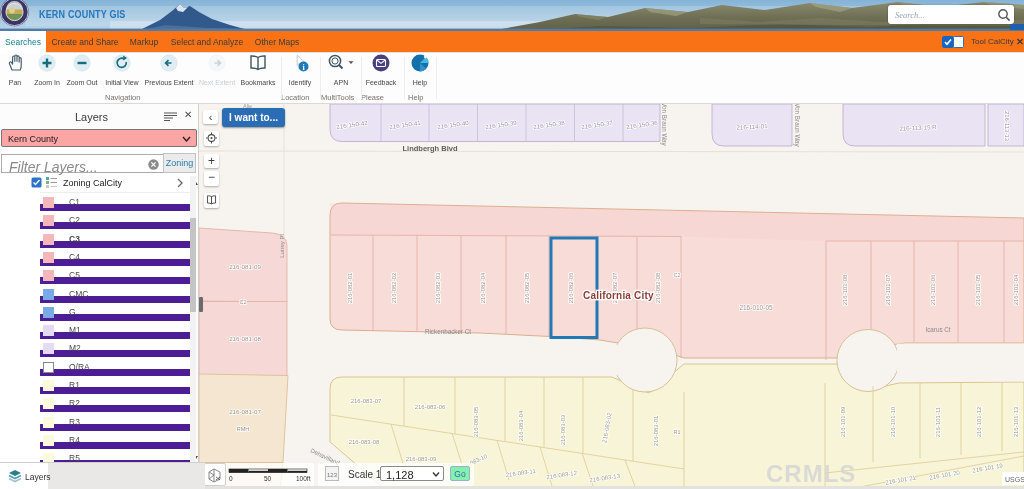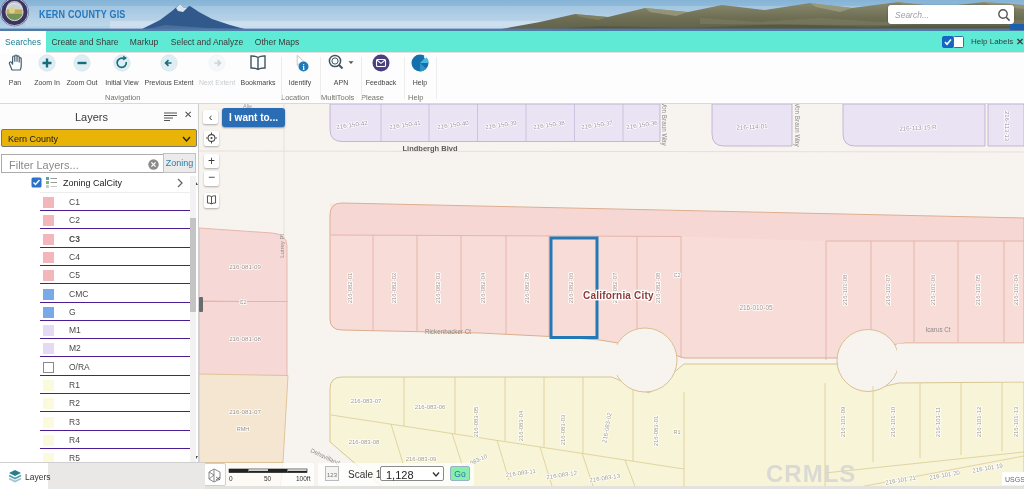--- a/index.html
+++ b/index.html
@@ -3,33 +3,33 @@
 <meta charset="utf-8">
 <style>
   * { margin:0; padding:0; box-sizing:border-box; }
   html,body { width:1024px; height:489px; overflow:hidden; }
   body { font-family:"Liberation Sans", sans-serif; position:relative; background:#fff; }
   .abs { position:absolute; }
   
   #banner { position:absolute; left:0; top:0; width:1024px; height:31px; overflow:hidden; }
   #title { position:absolute; left:39px; top:9px; font-size:10px; font-weight:bold; color:#2577be; letter-spacing:0.2px; transform:scaleX(0.9); transform-origin:left; }
   #search { position:absolute; left:888px; top:5px; width:126px; height:19px; background:#fff; border-radius:3px; box-shadow:0 0 2px rgba(0,0,0,0.3); }
-  #search .ph { position:absolute; left:7px; top:4.5px; font-size:8.5px; font-style:italic; color:#9aa0a6; }
-  
-  #tabbar { position:absolute; left:0; top:31px; width:1024px; height:22px; background:#5eead4; border-bottom:1px solid #e2e1df; }
+  #search .ph { position:absolute; left:7px; top:4.5px; font-size:8.5px; font-style:italic; color:#9aa0a6;font-family:Liberation Serif, serif; }
+  
+  #tabbar { position:absolute; left:0; top:31px; width:1024px; height:22px; background:#f97316; border-bottom:1px solid #e2e1df; }
   .tab { position:absolute; top:0; height:22px; line-height:22px; font-size:8.5px; color:#3b3b3b; text-align:center; }
   
   #toolbar { position:absolute; left:0; top:53px; width:1024px; height:51px; background:#fdfdfd; border-bottom:1px solid #d9d9d9; }
   .tool { position:absolute; top:0px; width:56px; text-align:center; }
   .tool .lbl { font-size:7px; color:#454545; margin-top:2px; white-space:nowrap; }
   .glabel { position:absolute; top:40px; font-size:7.5px; color:#75726c; text-align:left; }
   .tsep { position:absolute; top:4px; height:42px; width:1px; background:#ededed; }
   
   #panel { position:absolute; left:0; top:104px; width:199px; height:358px; background:#fff; border-right:1px solid #cfcfcf; overflow:hidden; }
-  .lrow { position:absolute; left:40px; width:152px; height:18px; border-bottom:1px solid #4c1d95; }
+  .lrow { position:absolute; left:40px; width:152px; height:18px; border-bottom:7px solid #4c1d95; }
   .sw { position:absolute; left:3px; top:4px; width:11px; height:11px; }
   .lrow .t { position:absolute; left:29px; top:4px; font-size:8.5px; color:#4a4a4a; }
   
   #map { position:absolute; left:199px; top:104px; width:825px; height:385px; background:#f7f4f0; overflow:hidden; }
   .mapbtn { position:absolute; width:15px; height:14.5px; background:#fff; border-radius:2px; box-shadow:0 1px 2px rgba(0,0,0,0.3); color:#3d3d3d; text-align:center; }
   
   #bottombar { position:absolute; left:0; top:462px; width:205px; height:27px; background:#e9e8e6; border-top:1px solid #cfcfcf; }
   #layertab { position:absolute; left:0; top:0; width:48px; height:27px; background:#fff; }
 </style>
 </head>
@@ -93,21 +93,21 @@
   <div class="tab" style="left:51px;width:68px;">Create and Share</div>
   <div class="tab" style="left:119px;width:50px;">Markup</div>
   <div class="tab" style="left:167px;width:80px;">Select and Analyze</div>
   <div class="tab" style="left:252px;width:50px;">Other Maps</div>
 
   <svg class="abs" style="left:942px;top:4.5px" width="22" height="12" viewBox="0 0 22 12">
     <rect x="0.5" y="0.5" width="11" height="11" rx="1.5" fill="#1666c1" stroke="#1666c1"></rect>
     <path d="M3,6 L5,8.2 L9,3.6" stroke="#fff" stroke-width="1.6" fill="none"></path>
     <rect x="11.5" y="0.5" width="10" height="11" rx="1" fill="#fff" stroke="#2c6fb7"></rect>
   </svg>
-  <div class="abs" style="left:971px;top:6px;font-size:8px;color:#3b3b3b;">Help Labels</div>
+  <div class="abs" style="left:971px;top:6px;font-size:8px;color:#3b3b3b;">Tool CalCity</div>
   <div class="abs" style="left:1016px;top:5px;font-size:9.5px;color:#3b3b3b;font-weight:bold;">✕</div>
 </div>
 
 <div id="toolbar">
 
   <div class="tool" style="left:-13px;">
     <svg width="18" height="20" viewBox="0 0 18 20">
       <path d="M6,17 L4,12 Q2.6,9.5 4.2,9 Q5.4,8.7 6.2,10.6 L6.6,11.6 L6.6,4.4 Q6.6,3 7.7,3 Q8.8,3 8.8,4.4 L8.8,8.8 L8.8,3.4 Q8.8,2 9.9,2 Q11,2 11,3.4 L11,8.8 L11,4.2 Q11,2.9 12.1,2.9 Q13.2,2.9 13.2,4.2 L13.2,9.4 L13.2,5.8 Q13.2,4.6 14.2,4.6 Q15.2,4.6 15.2,5.8 L15.2,13 Q15.2,15 14.2,17 Z" fill="none" stroke="#44606e" stroke-width="1.2"></path>
     </svg>
     <div class="lbl">Pan</div>
@@ -428,28 +428,28 @@
 </div>
 
 <div id="panel">
   <div class="abs" style="left:0;top:0;width:199px;height:25px;background:#fcfcfc;">
     <span class="abs" style="left:75px;top:7px;font-size:11px;color:#3a3a3a;">Layers</span>
     <svg class="abs" style="left:164px;top:8px" width="13" height="10" viewBox="0 0 13 10">
       <path d="M0,1 H13 M0,3.5 H13 M0,6 H9 M0,8.5 H6" stroke="#555" stroke-width="1.1"></path>
     </svg>
     <span class="abs" style="left:184px;top:5px;font-size:10px;color:#4a4a4a;">✕</span>
   </div>
-  <div class="abs" style="left:1px;top:25px;width:196px;height:18px;border:1px solid #767676;border-radius:2px;background:#eab308;">
+  <div class="abs" style="left:1px;top:25px;width:196px;height:18px;border:1px solid #767676;border-radius:2px;background:#fca5a5;">
     <span class="abs" style="left:6px;top:3.5px;font-size:9px;color:#1a1a1a;">Kern County</span>
     <svg class="abs" style="right:5px;top:6px" width="9" height="7" viewBox="0 0 9 7">
         <path d="M1,1 L4.5,5 L8,1" fill="none" stroke="#222" stroke-width="1.4"></path>
       </svg>
   </div>
   <div class="abs" style="left:1px;top:49.5px;width:167px;height:19px;border:1px solid #ababab;background:#fff;">
-    <span class="abs" style="left:7px;top:4px;font-size:11px;color:#8a8a8a;">Filter Layers...</span>
+    <span class="abs" style="left:7px;top:4px;font-size:14px;font-style:italic;color:#8a8a8a;">Filter Layers...</span>
     <svg class="abs" style="right:8px;top:4px" width="11" height="11" viewBox="0 0 11 11">
         <circle cx="5.5" cy="5.5" r="5.2" fill="#8b8b8b"></circle>
         <path d="M3.4,3.4 L7.6,7.6 M7.6,3.4 L3.4,7.6" stroke="#fff" stroke-width="1.2"></path>
       </svg>
   </div>
   <div class="abs" style="left:163px;top:49px;width:33px;height:20px;background:#ebebeb;border:1px solid #c2c2c2;text-align:center;line-height:19px;font-size:9px;color:#2b7fa8;">Zoning</div>
 
   <div class="abs" style="left:0;top:72px;width:199px;height:17px;">
     <svg class="abs" style="left:31px;top:1px" width="11" height="11" viewBox="0 0 11 11">
         <rect x="0.5" y="0.5" width="10" height="10" rx="1.5" fill="#2a72c8"></rect>

